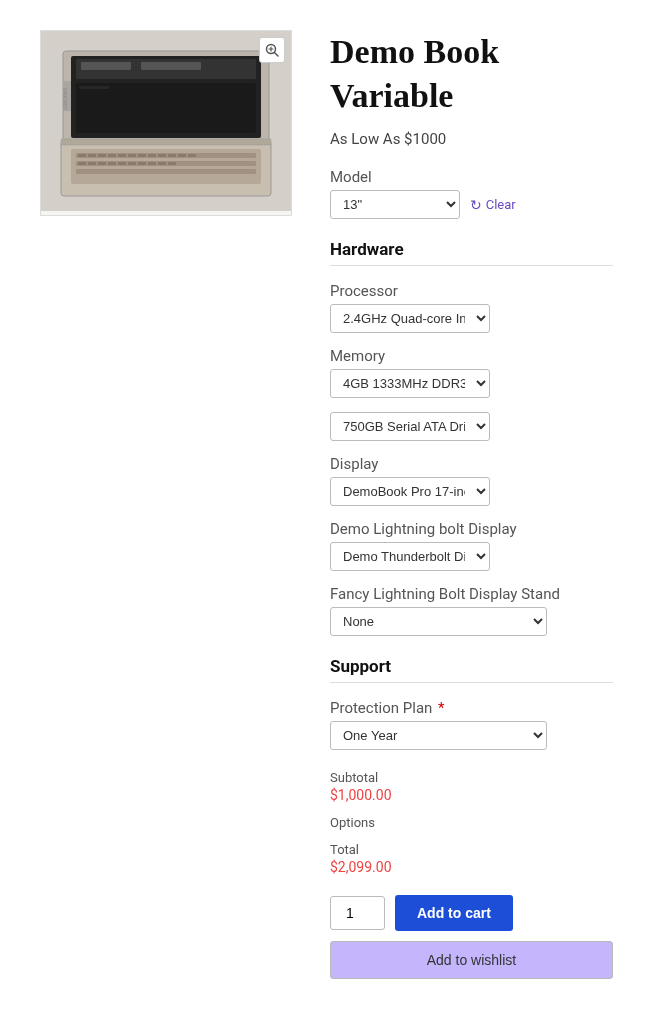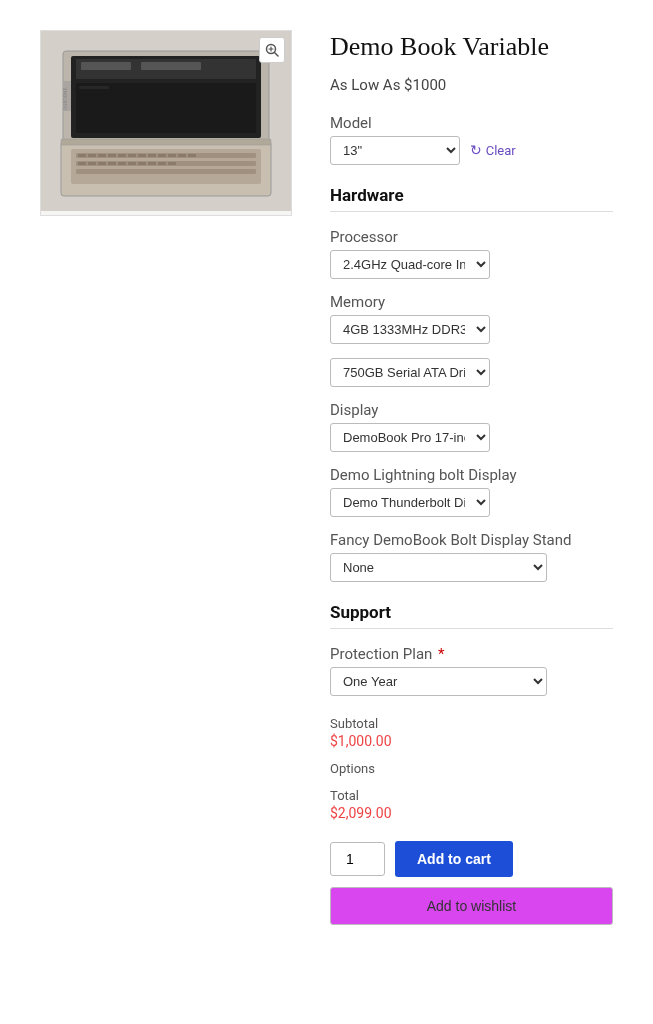--- a/index.html
+++ b/index.html
@@ -44,22 +44,22 @@
       align-items: center;
       justify-content: center;
       cursor: pointer;
       font-size: 14px;
       color: #555;
     }
     .product-info-col {
       flex: 1;
     }
     .product-title {
-      font-size: 26px;
-      font-weight: 400;
+      font-size: 34px;
+      font-weight: 700;
       color: #111;
       margin-bottom: 12px;
       line-height: 1.3;
       font-family: Georgia, serif;
     }
     .product-price {
       font-size: 15px;
       color: #444;
       margin-bottom: 20px;
     }
@@ -157,21 +157,21 @@
       font-size: 14px;
       font-weight: 600;
       border-radius: 3px;
       cursor: pointer;
     }
     .add-to-wishlist-btn {
       display: block;
       width: 100%;
       max-width: 290px;
       margin-top: 10px;
-      background: #d946ef;
+      background: #c4b5fd;
       color: #333;
       border: 1px solid #bbb;
       padding: 10px 22px;
       font-size: 14px;
       border-radius: 3px;
       cursor: pointer;
       text-align: center;
     }
     .required-star {
       color: #c00;
@@ -309,21 +309,21 @@
 
     <div class="field-group">
       <span class="field-label">Demo Lightning bolt Display</span>
       <select class="option-select">
         <option>Demo Thunderbolt Displa</option>
         <option>None</option>
       </select>
     </div>
 
     <div class="field-group">
-      <span class="field-label">Fancy DemoBook Bolt Display Stand</span>
+      <span class="field-label">Fancy Lightning Bolt Display Stand</span>
       <select class="wide-select">
         <option>None</option>
         <option>Standard</option>
         <option>Premium</option>
       </select>
     </div>
 
     <div class="section-header">Support</div>
     <hr class="section-divider">
 

